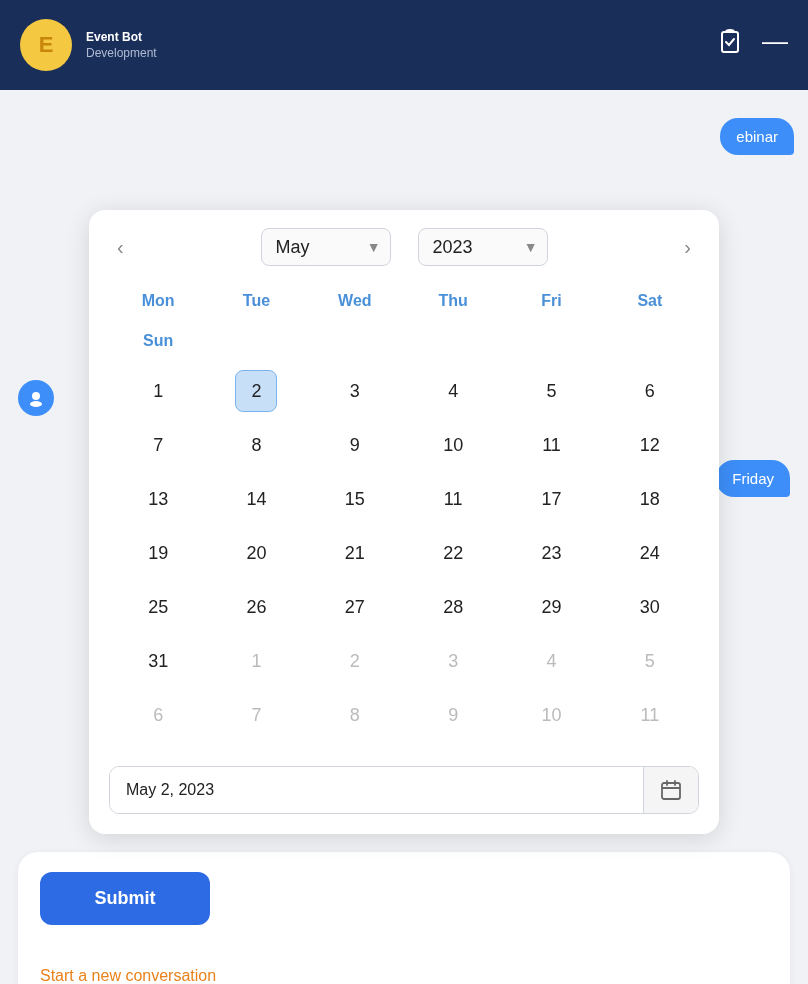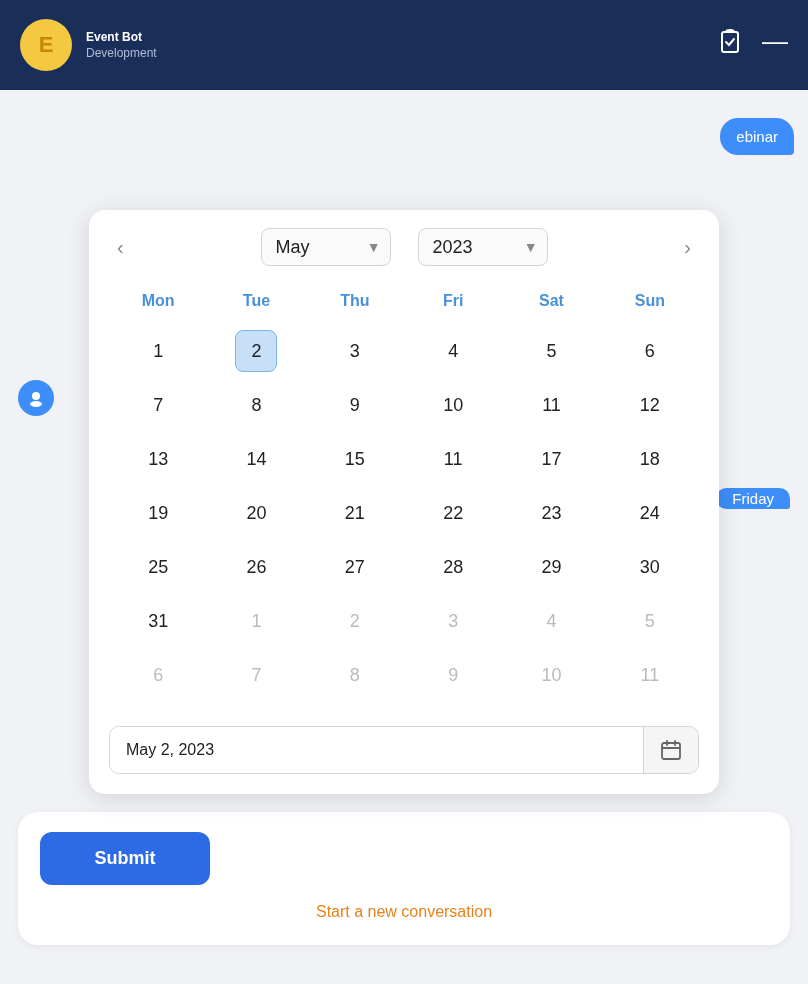--- a/index.html
+++ b/index.html
@@ -80,25 +80,25 @@
       right: 14px;
       background: #3d8ef8;
       color: #fff;
       padding: 10px 16px;
       border-radius: 18px 18px 4px 18px;
       font-size: 15px;
       font-weight: 500;
     }
     .bubble-friday {
       position: absolute;
-      top: 398px;
+      top: 370px;
       right: 18px;
       background: #3d8ef8;
       color: #fff;
-      padding: 2px 16px;
+      padding: 10px 16px;
       border-radius: 18px 18px 4px 18px;
       font-size: 15px;
       font-weight: 500;
     }
     .bot-avatar-small {
       position: absolute;
       top: 290px;
       left: 18px;
       width: 36px;
       height: 36px;
@@ -265,26 +265,27 @@
       color: #fff;
       border: none;
       border-radius: 12px;
       padding: 16px 32px;
       font-size: 18px;
       font-weight: 600;
       cursor: pointer;
       width: 170px;
     }
     .new-conversation-link {
-      text-align: center;
+      text-align: left;
       color: #e8821a;
       font-size: 16px;
       font-weight: 500;
       cursor: pointer;
       text-decoration: none;
+      margin-top: 24px;
     }
   </style>
 </head>
 <body>
 
 <div class="header">
   <div class="header-left">
     <div class="avatar">E</div>
     <div>
       <div class="header-title">Event Bot</div>
@@ -334,20 +335,21 @@
           </select>
           <span class="arrow">▼</span>
         </div>
       </div>
       <button class="cal-nav-btn">›</button>
     </div>
 
     <div class="cal-grid" id="cal-weekdays">
         <div class="cal-weekday">Mon</div>
         <div class="cal-weekday">Tue</div>
+        <div class="cal-weekday">Wed</div>
         <div class="cal-weekday">Thu</div>
         <div class="cal-weekday">Fri</div>
         <div class="cal-weekday">Sat</div>
         <div class="cal-weekday">Sun</div>
       </div>
 
     <div class="cal-grid" id="cal-days">
         <div class="cal-day-cell">
           <div class="cal-day">1</div>
         </div>

